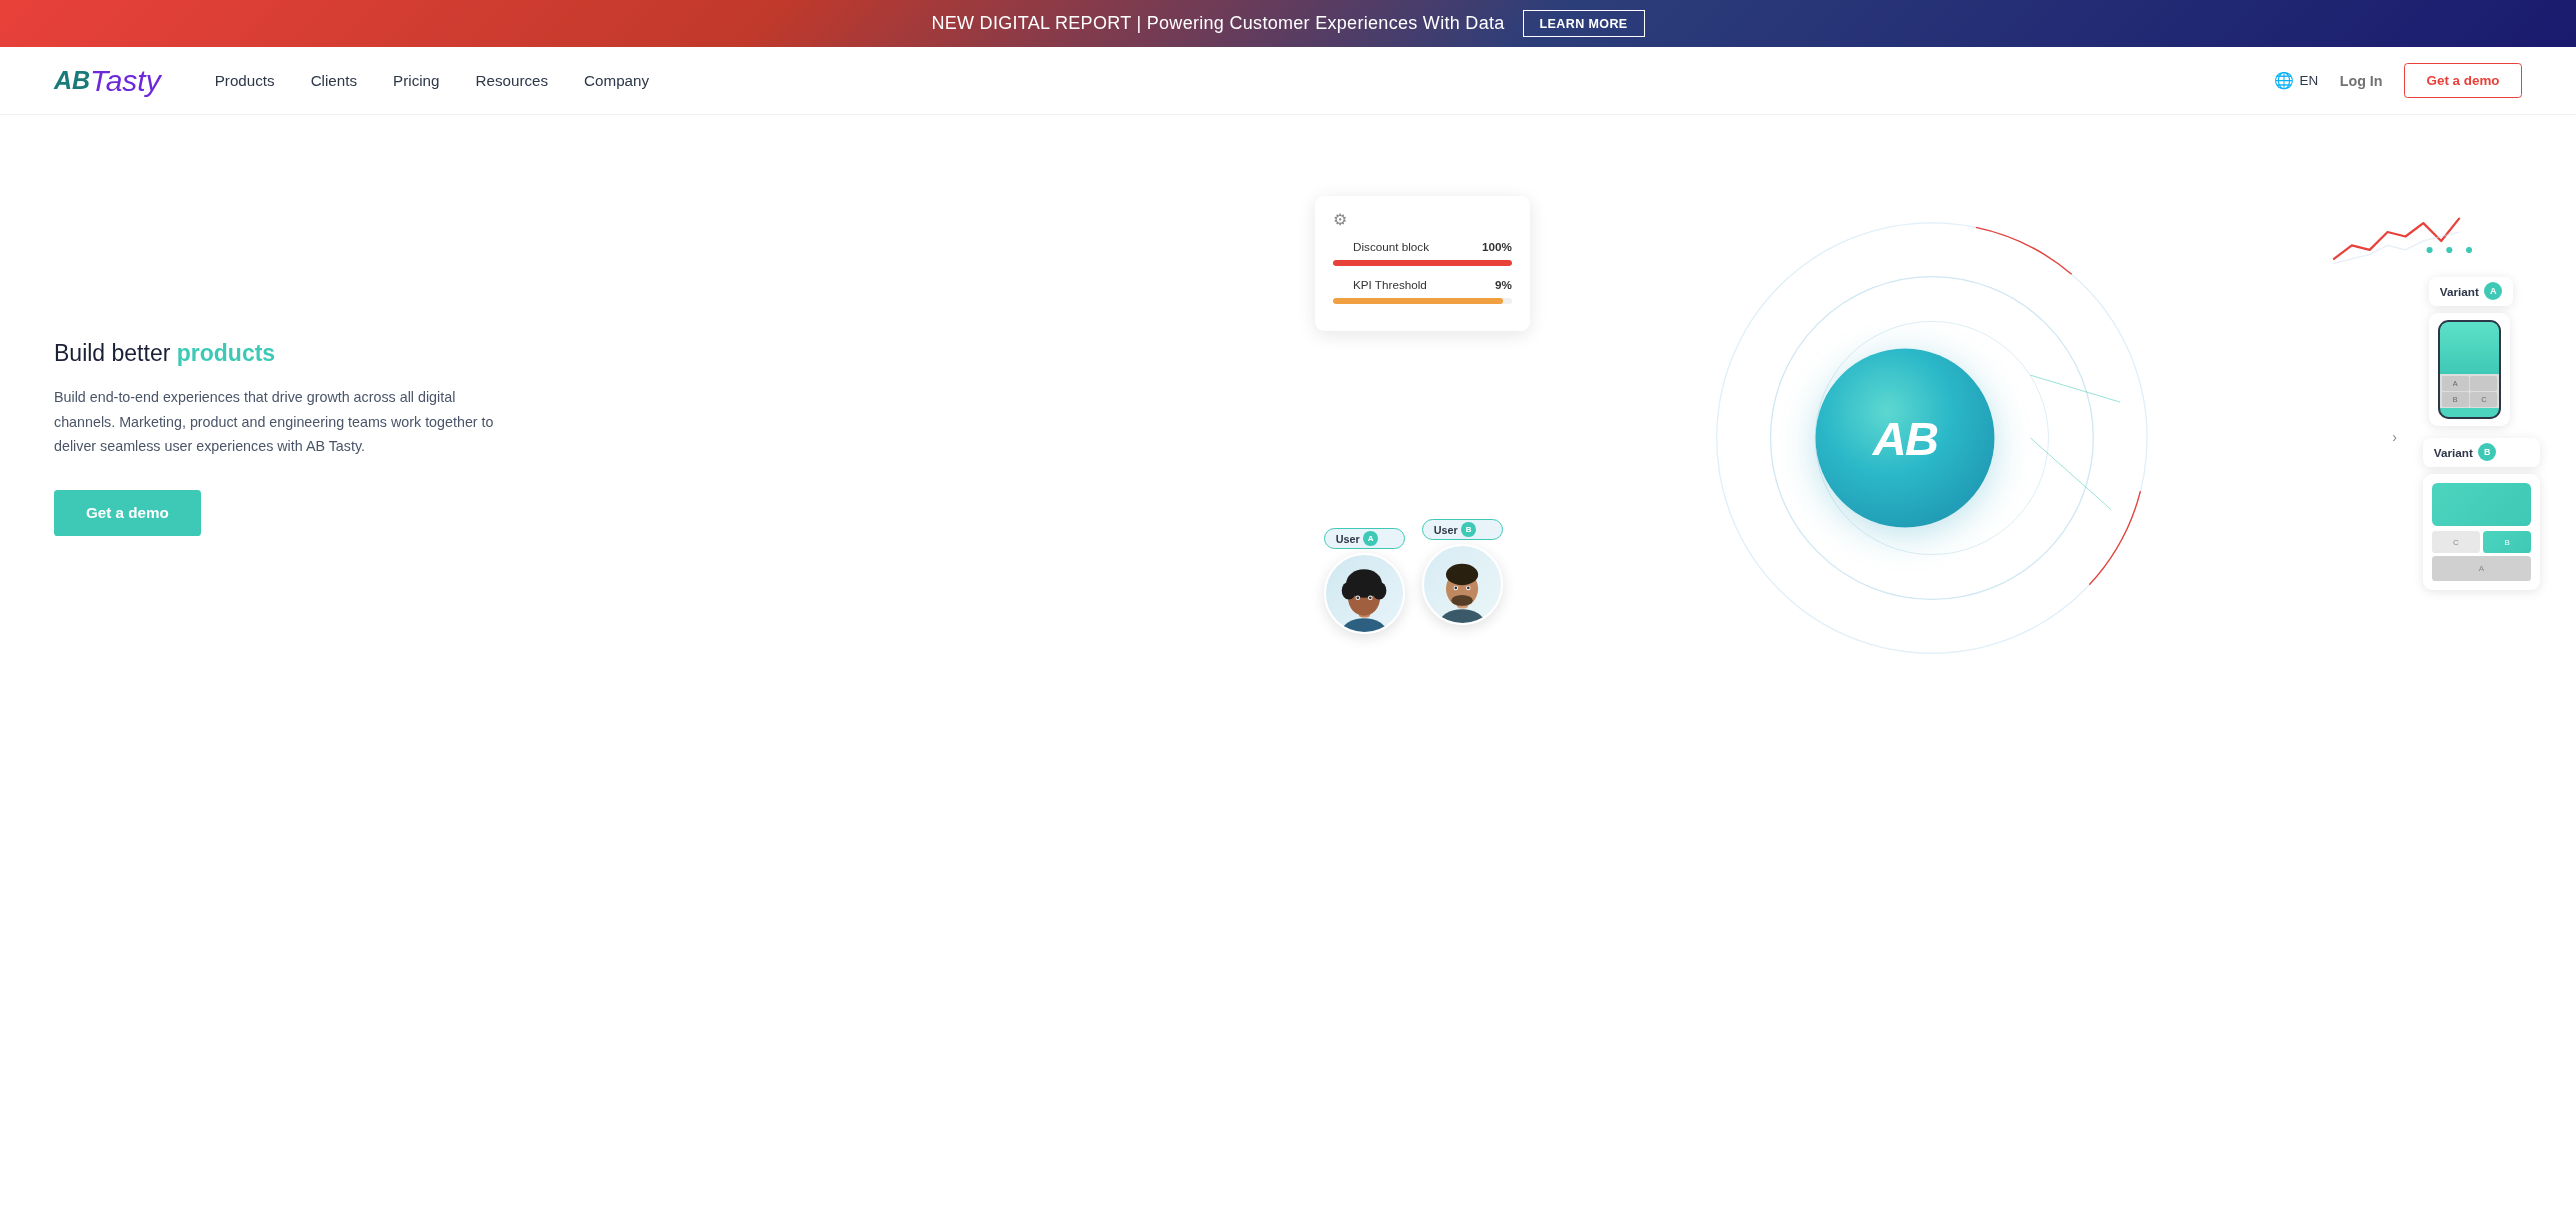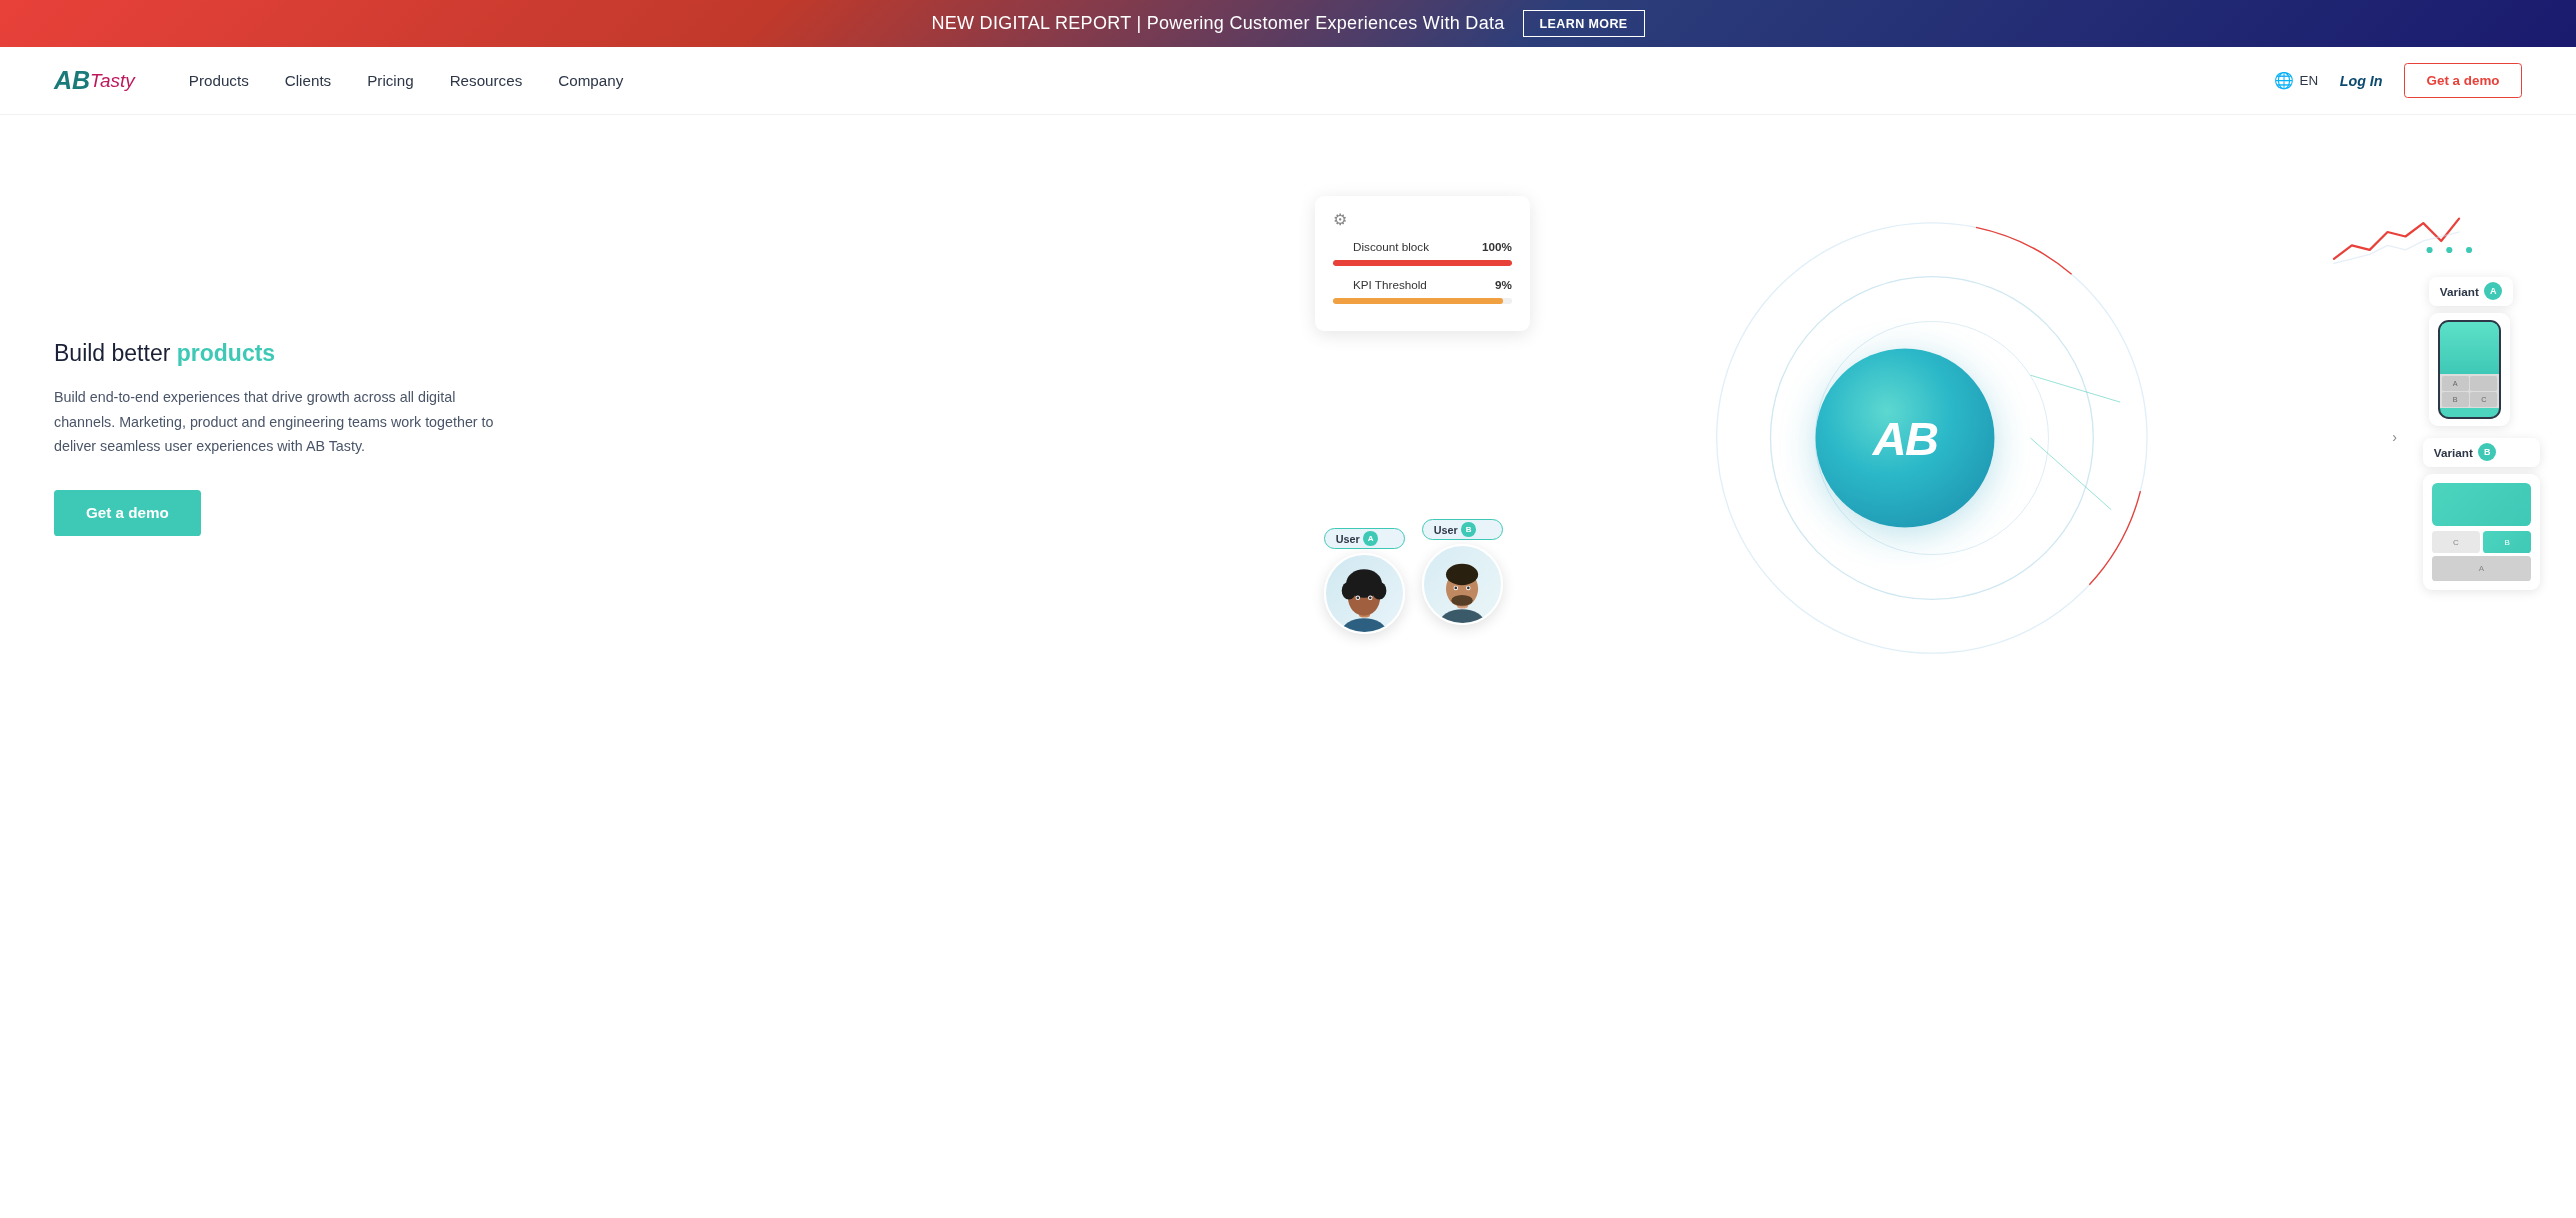--- a/index.html
+++ b/index.html
@@ -51,23 +51,23 @@
       text-decoration: none;
       margin-right: 54px;
     }
     .logo-ab {
       font-size: 25px;
       font-weight: 900;
       color: #1a7a7a;
       font-style: italic;
     }
     .logo-tasty {
-      font-size: 19px;
+      font-size: 30px;
       font-weight: 400;
-      color: #be185d;
+      color: #6d28d9;
       font-style: italic;
     }
     .nav-links {
       display: flex;
       align-items: center;
       gap: 36px;
       flex: 1;
     }
     .nav-link {
       color: #2d3748;
@@ -87,28 +87,27 @@
       align-items: center;
       gap: 5.4px;
       color: #2d3748;
       font-size: 13.4px;
       cursor: pointer;
     }
     .globe-icon {
       font-size: 16px;
     }
     .login-btn {
-      color: #0c4a6e;
+      color: #737373;
       font-size: 14.3px;
       font-weight: 600;
       background: none;
       border: none;
       cursor: pointer;
       text-decoration: none;
-      font-style: italic;
     }
     .demo-btn-nav {
       border: 1.8px solid #e8413a;
       color: #e8413a;
       background: transparent;
       padding: 9px 21.5px;
       font-size: 13.4px;
       font-weight: 600;
       cursor: pointer;
       border-radius: 3.6px;

